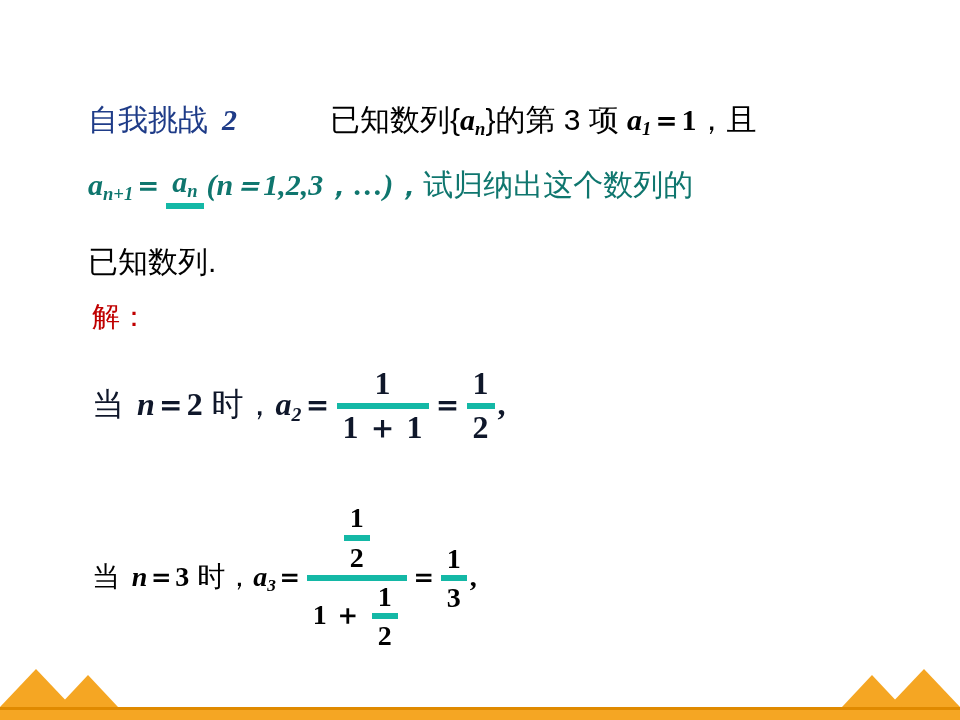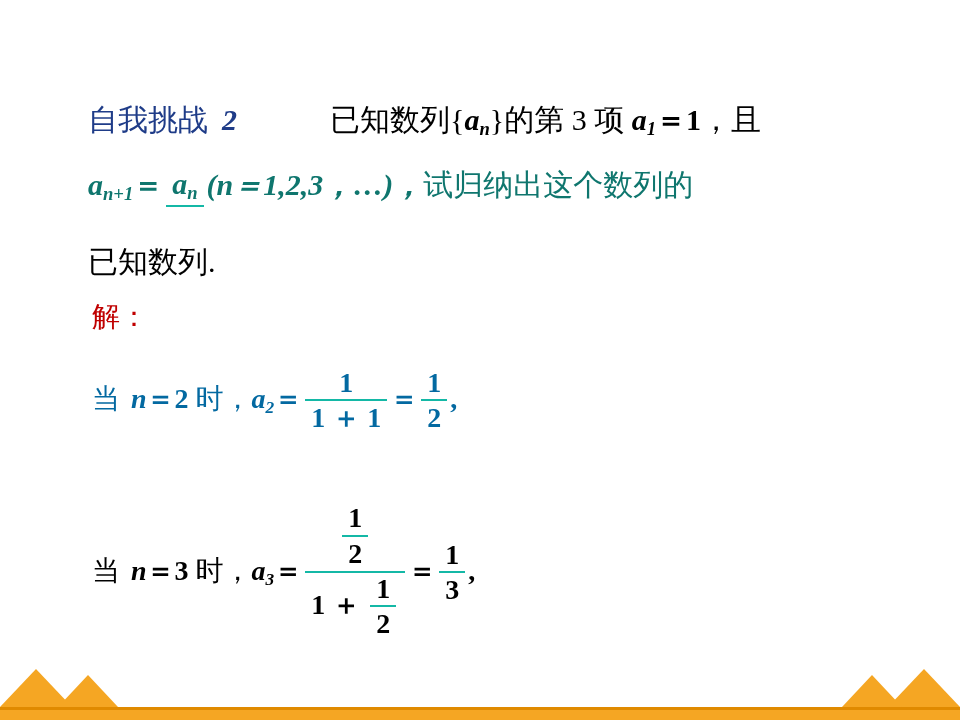--- a/index.html
+++ b/index.html
@@ -77,21 +77,21 @@
     font-family: "Liberation Serif", serif;
     font-style: italic;
     font-weight: bold;
   }
   .mathup {
     font-family: "Liberation Serif", serif;
     font-style: normal;
     font-weight: bold;
   }
   .cn {
-    font-family: Liberation Serif, serif;
+    font-family: Liberation Sans, sans-serif;
     font-style: normal;
     font-weight: normal;
   }
   sub {
     font-size: 0.62em;
     vertical-align: -0.28em;
     font-style: italic;
     font-weight: bold;
   }
 
@@ -101,21 +101,21 @@
     vertical-align: middle;
     text-align: center;
     line-height: 1.12;
     margin: 0 3px;
     position: relative;
     top: -0.05em;
   }
   .frac .num {
     display: block;
     padding: 0 6px 1px 6px;
-    border-bottom: 2px solid #14b8a6;
+    border-bottom: 6px solid #14b8a6;
   }
   .frac .den {
     display: block;
     padding: 1px 6px 0 6px;
   }
 
   
   .line {
     position: absolute;
     white-space: nowrap;
@@ -163,22 +163,22 @@
   #solution-l1 {
     left: 150px;
     top: 298px;
     font-size: 28px;
     color: #000;
   }
 
   #solution-l2 {
     left: 92px;
     top: 368px;
-    font-size: 28px;
-    color: #0369a1;
+    font-size: 32px;
+    color: #0f172a;
   }
   #solution-l3 {
     left: 92px;
     top: 505px;
     font-size: 28px;
     color: #000;
   }
   .case-label { margin-right: 4px; }
 </style>
 </head>

